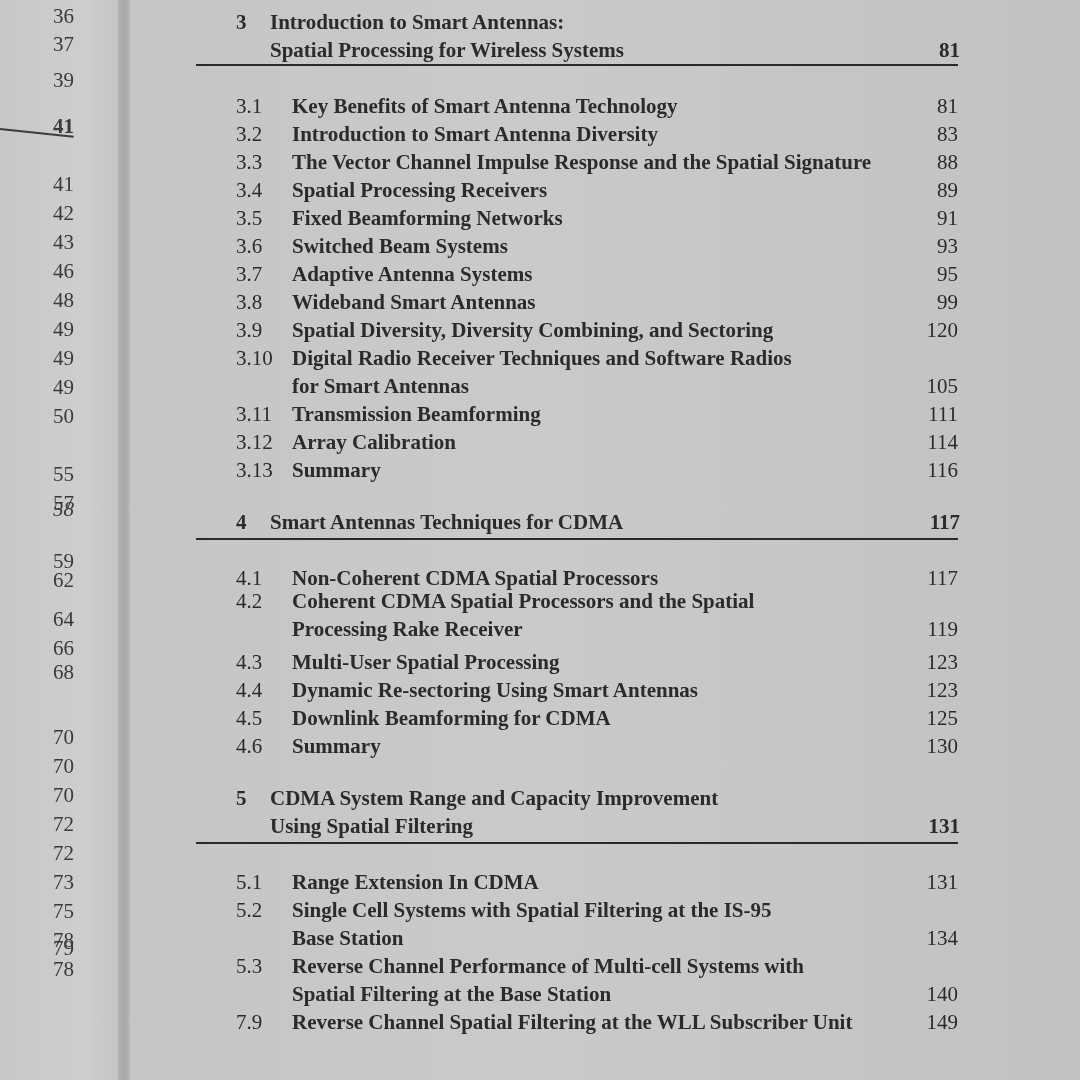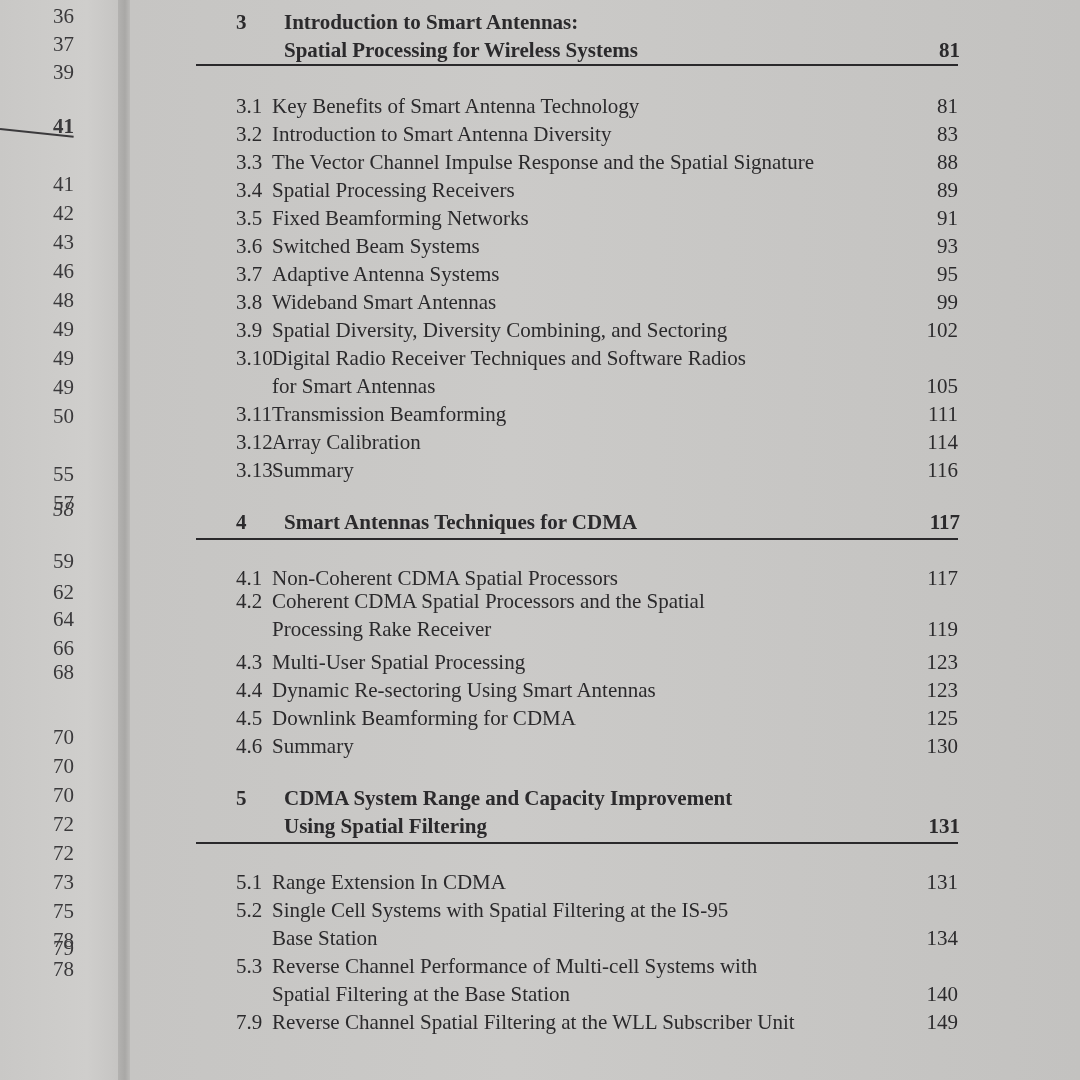--- a/index.html
+++ b/index.html
@@ -29,61 +29,61 @@
   .left-rule {
     position:absolute; left:0; top:128px; width:74px; height:2px;
     background:#3b3a3c; transform:rotate(6deg); transform-origin:left center;
   }
   .chapter {
     position:absolute; left:236px; right:120px;
     font-weight:bold; font-size:21px; line-height:28px;
     font-family:"Liberation Serif", serif;
   }
   .chapter .cnum { position:absolute; left:0; width:24px; }
-  .chapter .ctitle { margin-left:48px; display:block; }
+  .chapter .ctitle { margin-left:34px; display:block; }
   .chapter .cpage { position:absolute; right:0; bottom:0; }
   .chap-rule {
     position:absolute; left:196px; width:762px; height:2px; background:#2a292b;
   }
   .entry {
     position:absolute; left:236px; width:722px;
     font-size:21px; line-height:28px;
   }
   .entry .snum { position:absolute; left:0; }
-  .entry .stitle { display:block; margin-left:36px; padding-right:50px; }
+  .entry .stitle { display:block; margin-left:56px; padding-right:50px;font-weight:bold; }
   .entry .spage { position:absolute; right:0; bottom:0; }
 </style>
 </head>
 <body>
 
 <div class="left-page">
   <div class="left-rule"></div>
 </div>
 <div class="gutter"></div>
 <div class="right-page"></div>
 
 <div id="left-nums">
     <div class="left-num" style="top: 4px;">36</div>
     <div class="left-num" style="top: 32px;">37</div>
-    <div class="left-num" style="top: 60px;">39</div>
+    <div class="left-num" style="top: 68px;">39</div>
     <div class="left-num bold" style="top: 114px;">41</div>
     <div class="left-num" style="top: 172px;">41</div>
     <div class="left-num" style="top: 201px;">42</div>
     <div class="left-num" style="top: 230px;">43</div>
     <div class="left-num" style="top: 259px;">46</div>
     <div class="left-num" style="top: 288px;">48</div>
     <div class="left-num" style="top: 317px;">49</div>
     <div class="left-num" style="top: 346px;">49</div>
     <div class="left-num" style="top: 375px;">49</div>
     <div class="left-num" style="top: 404px;">50</div>
     <div class="left-num" style="top: 462px;">55</div>
     <div class="left-num" style="top: 491px;">57</div>
     <div class="left-num" style="top: 497px; font-style: italic;">58</div>
     <div class="left-num" style="top: 549px;">59</div>
-    <div class="left-num" style="top: 580px; font-family: Liberation Serif, serif;">62</div>
+    <div class="left-num" style="top: 568px; font-family: Liberation Serif, serif;">62</div>
     <div class="left-num" style="top: 607px;">64</div>
     <div class="left-num" style="top: 636px;">66</div>
     <div class="left-num" style="top: 660px;">68</div>
     <div class="left-num" style="top: 725px;">70</div>
     <div class="left-num" style="top: 754px;">70</div>
     <div class="left-num" style="top: 783px;">70</div>
     <div class="left-num" style="top: 812px;">72</div>
     <div class="left-num" style="top: 841px;">72</div>
     <div class="left-num" style="top: 870px;">73</div>
     <div class="left-num" style="top: 899px;">75</div>
@@ -134,21 +134,21 @@
       <span class="spage">95</span>
     </div>
     <div class="entry" style="top: 288px;">
       <span class="snum">3.8</span>
       <span class="stitle">Wideband Smart Antennas</span>
       <span class="spage">99</span>
     </div>
     <div class="entry" style="top: 316px;">
       <span class="snum">3.9</span>
       <span class="stitle">Spatial Diversity, Diversity Combining, and Sectoring</span>
-      <span class="spage">102</span>
+      <span class="spage">120</span>
     </div>
     <div class="entry" style="top: 344px;">
       <span class="snum">3.10</span>
       <span class="stitle">Digital Radio Receiver Techniques and Software Radios<br>for Smart Antennas</span>
       <span class="spage">105</span>
     </div>
     <div class="entry" style="top: 400px;">
       <span class="snum">3.11</span>
       <span class="stitle">Transmission Beamforming</span>
       <span class="spage">111</span>

